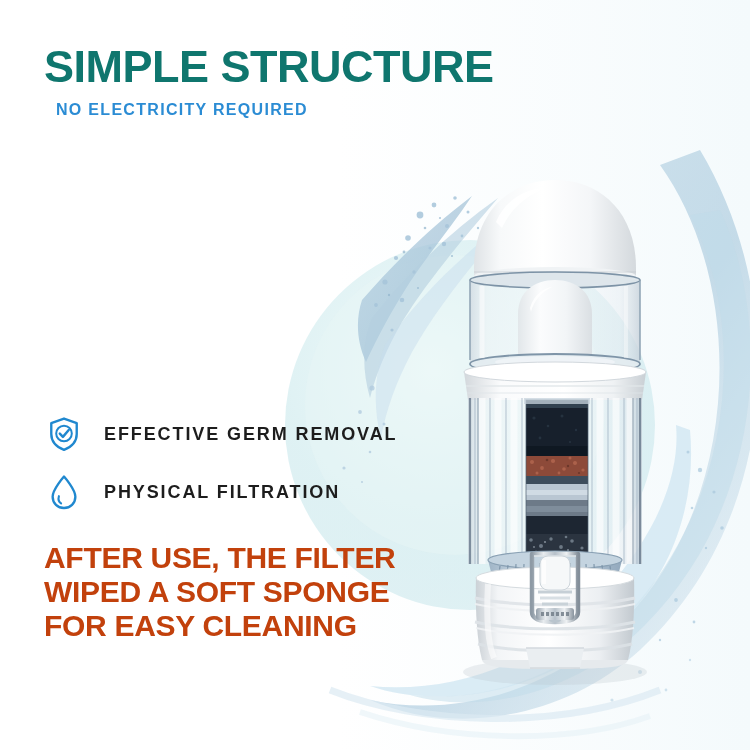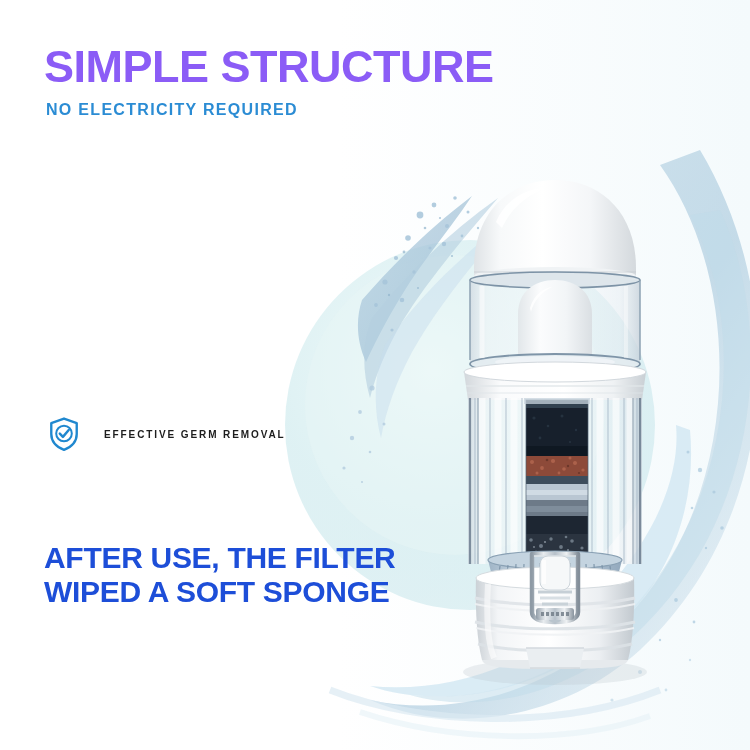--- a/index.html
+++ b/index.html
@@ -14,54 +14,54 @@
   }
 
   
   .bg-art{position:absolute;inset:0;pointer-events:none;}
   .bg-svg{position:absolute;inset:0;width:750px;height:750px;}
 
   
   .headline{
     position:absolute;left:44px;top:44px;
     font-size:45px;line-height:1.0;
-    font-weight:bold;color:#8b5cf6;
+    font-weight:bold;color:#0f766e;
     letter-spacing:-0.5px;
     font-stretch:condensed;
     white-space:nowrap;
   }
   .subhead{
-    position:absolute;left:46px;top:101px;
+    position:absolute;left:56px;top:101px;
     font-size:16px;font-weight:bold;
     color:#2b8cd4;letter-spacing:1.3px;
     white-space:nowrap;
   }
 
   
   .features{position:absolute;left:42px;top:408px;}
   .feature{
     display:flex;align-items:center;
     height:52px;margin-bottom:6px;
   }
   .feature .ficon{
     width:44px;height:44px;flex:0 0 44px;
     display:flex;align-items:center;justify-content:center;
   }
   .feature .flabel{
     margin-left:18px;
-    font-size:10px;font-weight:bold;
+    font-size:18px;font-weight:bold;
     color:#1d1d1d;letter-spacing:1.9px;
     white-space:nowrap;
   }
 
   
   .paragraph{
     position:absolute;left:44px;top:541px;
     font-size:30px;line-height:1.14;
-    font-weight:bold;color:#1d4ed8;
+    font-weight:bold;color:#c2410c;
     letter-spacing:-0.3px;
   }
   .paragraph div{white-space:nowrap;}
 
   
   .product{
     position:absolute;left:430px;top:160px;
     width:250px;height:530px;
   }
   .product svg{display:block;width:250px;height:530px;}
@@ -192,25 +192,36 @@
       <span class="ficon">
         <svg viewBox="0 0 44 44" width="40" height="40" xmlns="http://www.w3.org/2000/svg">
           <path d="M22 5 L36 10 V22 C36 31 29.5 36.5 22 39.5 C14.5 36.5 8 31 8 22 V10 Z" fill="none" stroke="#2088cf" stroke-width="2.6" stroke-linejoin="round" stroke-linecap="round"></path>
           <circle cx="22" cy="21.5" r="8.6" fill="none" stroke="#2088cf" stroke-width="2.2"></circle>
           <path d="M17.4 21.6 L20.8 25.2 L27.2 17.6" fill="none" stroke="#2088cf" stroke-width="2.7" stroke-linecap="round" stroke-linejoin="round"></path>
         </svg>
       </span>
       <span class="flabel">EFFECTIVE GERM REMOVAL</span>
     </div>
 
+    <div class="feature">
+      <span class="ficon">
+        <svg viewBox="0 0 44 44" width="40" height="40" xmlns="http://www.w3.org/2000/svg">
+          <path d="M22 5 C22 5 34.5 19.2 34.5 27.2 C34.5 34.3 28.9 39.6 22 39.6
+                   C15.1 39.6 9.5 34.3 9.5 27.2 C9.5 19.2 22 5 22 5 Z" fill="none" stroke="#2088cf" stroke-width="2.6" stroke-linejoin="round"></path>
+          <path d="M16.4 26.6 C15.4 30.0 16.4 33.0 18.8 34.6" fill="none" stroke="#2088cf" stroke-width="2.3" stroke-linecap="round"></path>
+        </svg>
+      </span>
+      <span class="flabel">PHYSICAL FILTRATION</span>
+    </div>
   </div>
 
   <div class="paragraph">
     <div>AFTER USE, THE FILTER</div>
     <div>WIPED A SOFT SPONGE</div>
+    <div>FOR EASY CLEANING</div>
   </div>
 
   <div class="product">
     <svg viewBox="0 0 250 530" xmlns="http://www.w3.org/2000/svg">
       <defs>
         <linearGradient id="domeG" x1="0" y1="0" x2="1" y2="0">
           <stop offset="0%" stop-color="#dfe3e6"></stop>
           <stop offset="16%" stop-color="#f7f9fa"></stop>
           <stop offset="42%" stop-color="#ffffff"></stop>
           <stop offset="72%" stop-color="#f4f6f8"></stop>

